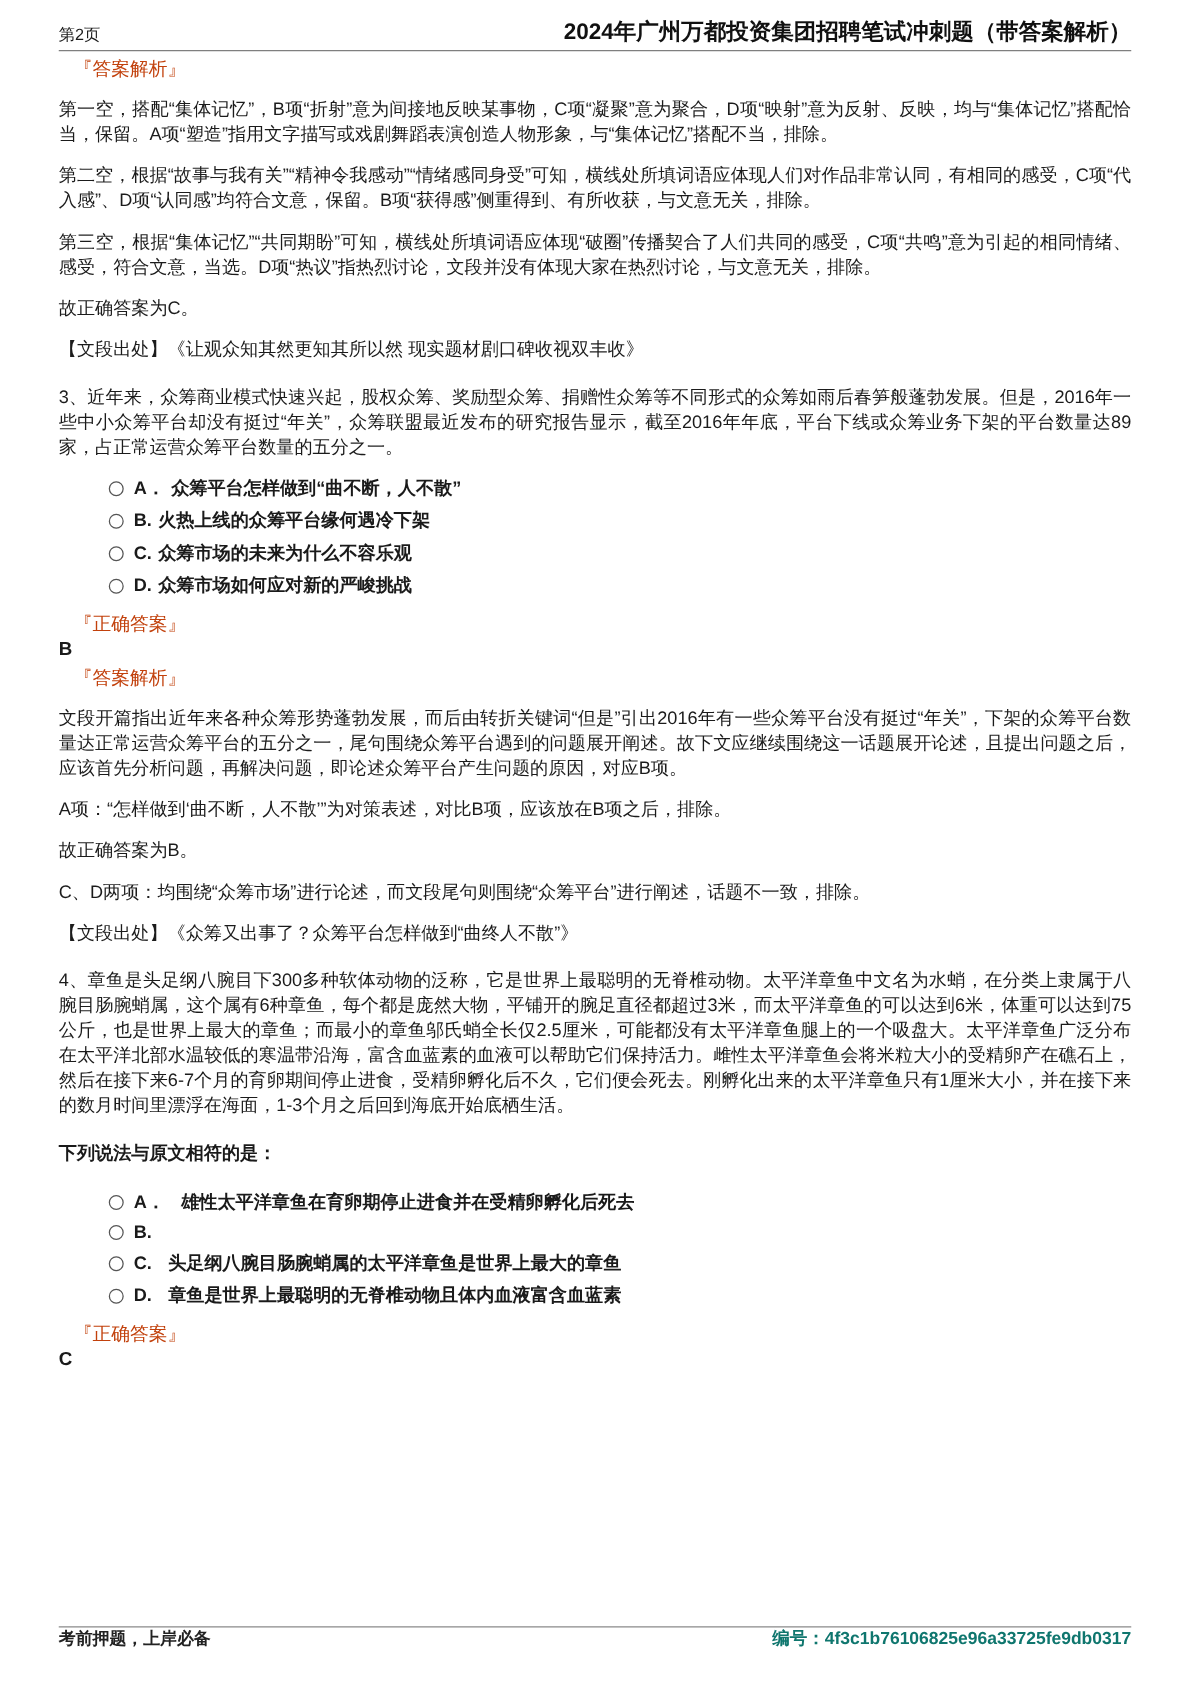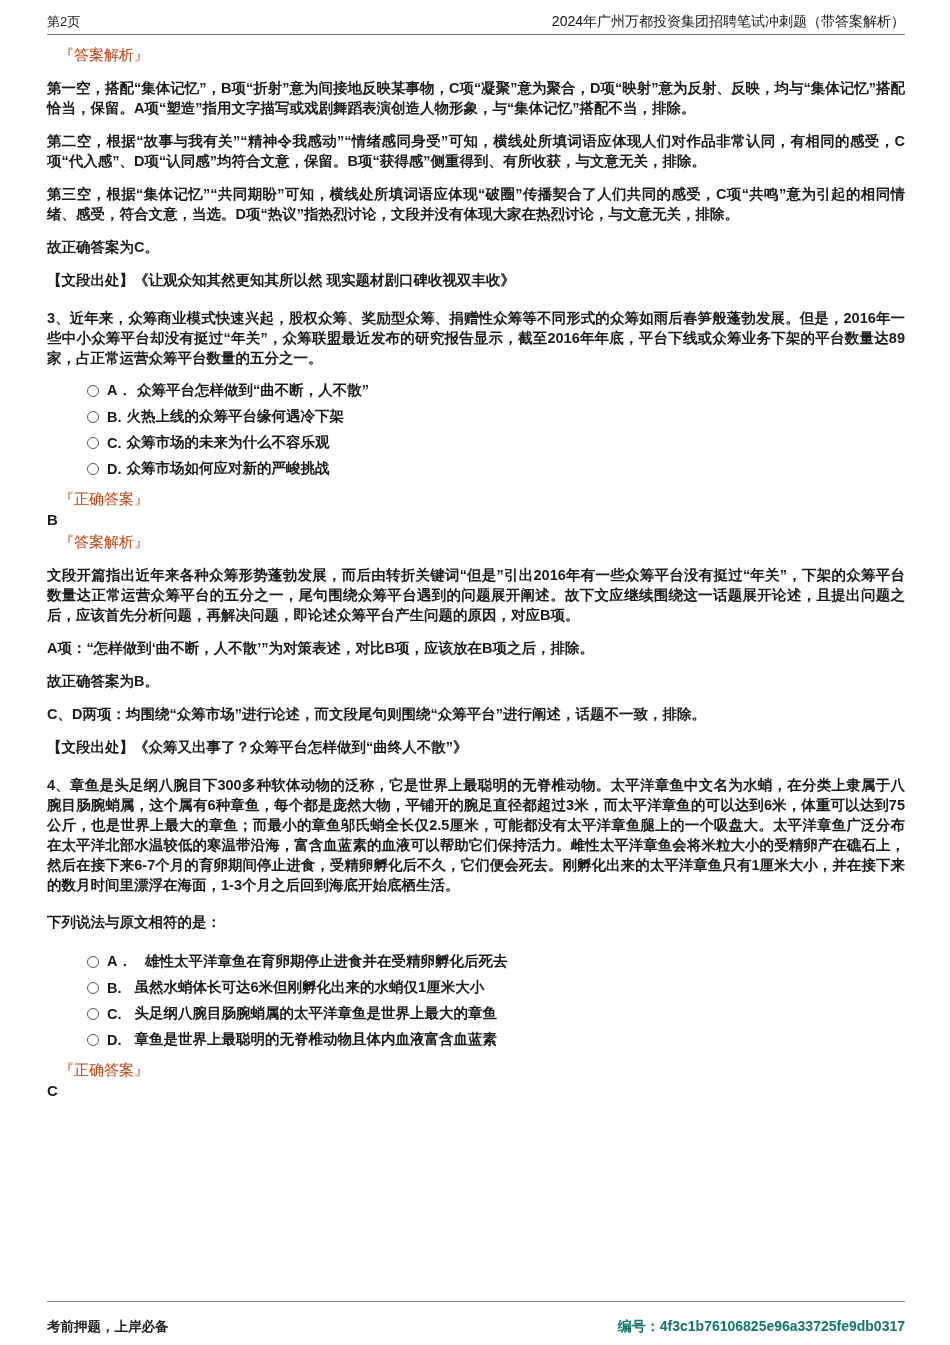--- a/index.html
+++ b/index.html
@@ -6,53 +6,53 @@
   .page {
     position:relative; width:950px; height:1345px; background:#ffffff;
     font-family:"Liberation Sans", sans-serif; color:#1a1a1a; overflow:hidden;
   }
   .header {
     position:absolute; top:13px; left:47px; right:45px;
     display:flex; justify-content:space-between; align-items:flex-end;
     border-bottom:1.5px solid #7f7f7f; padding-bottom:3px;
   }
   .page-num { font-size:13px; color:#1a1a1a; }
-  .doc-title { font-size:14px; font-weight:normal; color:#111; }
+  .doc-title { font-size:18px; font-weight:bold; color:#111; }
 
   .content { position:absolute; top:38px; left:47px; right:45px; }
 
   .bracket-heading {
     font-family:"Liberation Serif", serif; font-weight:400;
     font-size:15px; margin:14px 0 2px 12px; color:#c2410c;
   }
   .bracket-heading.first { margin-top:8px; }
   .bracket-heading.tight { margin:5px 0 1px 12px; }
 
   .para {
-    font-size:14.5px; font-weight:700; line-height:20px;
+    font-size:14.5px; font-weight:400; line-height:20px;
     margin:13px 0; text-align:justify; color:#1b1b1b;
   }
   .stem { margin-top:18px; }
   .prompt { font-size:14.5px; font-weight:700; margin:18px 0 20px; }
 
   .options { margin:0 0 12px 40px; }
   .option { display:flex; align-items:center; margin:7px 0; cursor:default; }
   .radio {
     width:10px; height:10px; border:1.5px solid #555; border-radius:50%;
     margin-right:8px; flex:none; background:#fff;
   }
   .opt-letter { font-size:14.5px; font-weight:700; margin-right:5px; white-space:nowrap; }
   .options.q4 .opt-letter { margin-right:13px; }
   .opt-text { font-size:14.5px; font-weight:700; }
 
   .answer-letter { font-size:15px; font-weight:700; margin:2px 0 2px 0; }
 
   .footer {
     position:absolute; left:47px; right:45px; top:1301px;
-    border-top:1.5px solid #8a8a8a; padding-top:16px;
+    border-top:1.5px solid #8a8a8a; padding-top:0;
     display:flex; justify-content:space-between; align-items:baseline;
   }
   .footer-left { font-size:13.5px; font-weight:600; color:#222; }
   .footer-right { font-size:14px; font-weight:700; color:#0f766e; }
 </style>
 </head>
 <body>
 
 <div class="page">
 
@@ -110,21 +110,20 @@
 
     <div class="options q4">
       <div class="option">
         <span class="radio"></span>
         <span class="opt-letter">A．</span>
         <span class="opt-text">雄性太平洋章鱼在育卵期停止进食并在受精卵孵化后死去</span>
       </div>
       <div class="option">
         <span class="radio"></span>
         <span class="opt-letter">B.</span>
-        <span class="opt-text">虽然水蛸体长可达6米但刚孵化出来的水蛸仅1厘米大小</span>
       </div>
       <div class="option">
         <span class="radio"></span>
         <span class="opt-letter">C.</span>
         <span class="opt-text">头足纲八腕目肠腕蛸属的太平洋章鱼是世界上最大的章鱼</span>
       </div>
       <div class="option">
         <span class="radio"></span>
         <span class="opt-letter">D.</span>
         <span class="opt-text">章鱼是世界上最聪明的无脊椎动物且体内血液富含血蓝素</span>

